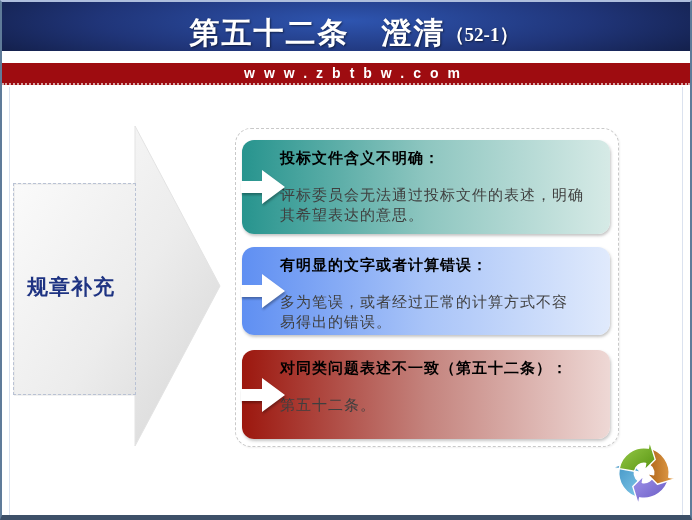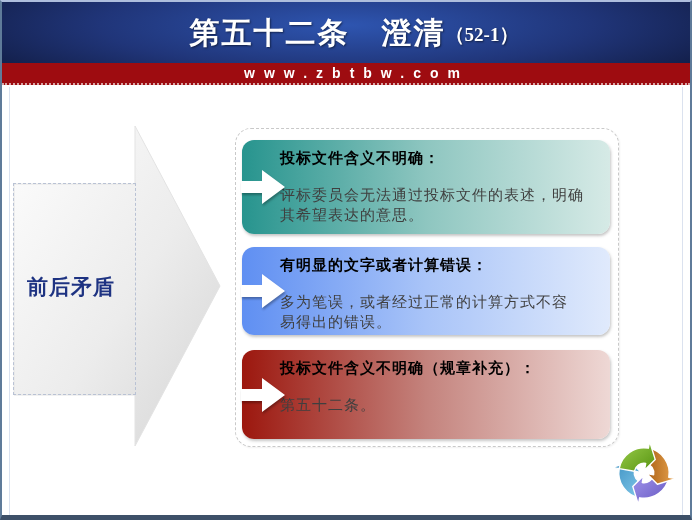--- a/index.html
+++ b/index.html
@@ -12,21 +12,21 @@
     background: #ffffff;
     border-top: 2px solid #aebedd;
     border-left: 2px solid #5f7b99;
     border-right: 2px solid #5f7b99;
     border-bottom: 5px solid #3d5068;
     overflow: hidden;
   }
 
   
   .header {
-    position: absolute; top: 0; left: 0; right: 0; height: 61px;
+    position: absolute; top: 0; left: 0; right: 0; height: 49px;
     background: radial-gradient(ellipse 65% 130% at 50% 38%,
                 #2e55b0 0%, #203579 55%, #101a3f 100%);
     text-align: center;
     padding-left: 16px;
   }
   .header .title {
     color: #ffffff;
     font-family: "Liberation Serif", "DejaVu Serif", serif;
     font-weight: bold;
     font-size: 30px;
@@ -137,21 +137,21 @@
     <defs>
       <linearGradient id="grayArrow" x1="0" y1="0" x2="1" y2="1">
         <stop offset="0" stop-color="#fdfdfd"></stop>
         <stop offset="0.55" stop-color="#ececec"></stop>
         <stop offset="1" stop-color="#d4d4d4"></stop>
       </linearGradient>
     </defs>
     <polygon points="4,62 125,62 125,4 210,164 125,324 125,273 4,273" fill="url(#grayArrow)" stroke="#e3e3e3" stroke-width="1"></polygon>
   </svg>
   <div class="left-placeholder"></div>
-  <div class="left-label">前后矛盾</div>
+  <div class="left-label">规章补充</div>
 
   <div class="conditions-container"></div>
 
   <div class="condition-box box-1" style="background: linear-gradient(90deg, rgb(39, 148, 142) 0%, rgb(142, 198, 192) 50%, rgb(214, 234, 230) 100%);">
     <svg class="box-arrow" width="45" height="36" viewBox="0 0 45 36">
       <polygon points="0,12 21,12 21,1 44,18 21,35 21,24 0,24" fill="#ffffff"></polygon>
     </svg>
     <div class="condition-title">投标文件含义不明确：</div>
     <div class="condition-body">评标委员会无法通过投标文件的表述，明确
 其希望表达的意思。</div>
@@ -163,21 +163,21 @@
     </svg>
     <div class="condition-title">有明显的文字或者计算错误：</div>
     <div class="condition-body">多为笔误，或者经过正常的计算方式不容
 易得出的错误。</div>
   </div>
 
   <div class="condition-box box-3" style="background: linear-gradient(90deg, rgb(156, 23, 14) 0%, rgb(196, 131, 125) 50%, rgb(238, 216, 213) 100%);">
     <svg class="box-arrow" width="45" height="36" viewBox="0 0 45 36">
       <polygon points="0,12 21,12 21,1 44,18 21,35 21,24 0,24" fill="#ffffff"></polygon>
     </svg>
-    <div class="condition-title">投标文件含义不明确（规章补充）：</div>
+    <div class="condition-title">对同类问题表述不一致（第五十二条）：</div>
     <div class="condition-body">第五十二条。</div>
   </div>
 
   <svg class="logo" width="70" height="70" viewBox="0 0 100 100">
     <defs>
       <linearGradient id="gGreen" x1="0" y1="0" x2="1" y2="1">
         <stop offset="0" stop-color="#9ed04f"></stop>
           <stop offset="1" stop-color="#569310"></stop>
       </linearGradient>
       <linearGradient id="gOrange" x1="0" y1="0" x2="0" y2="1">

